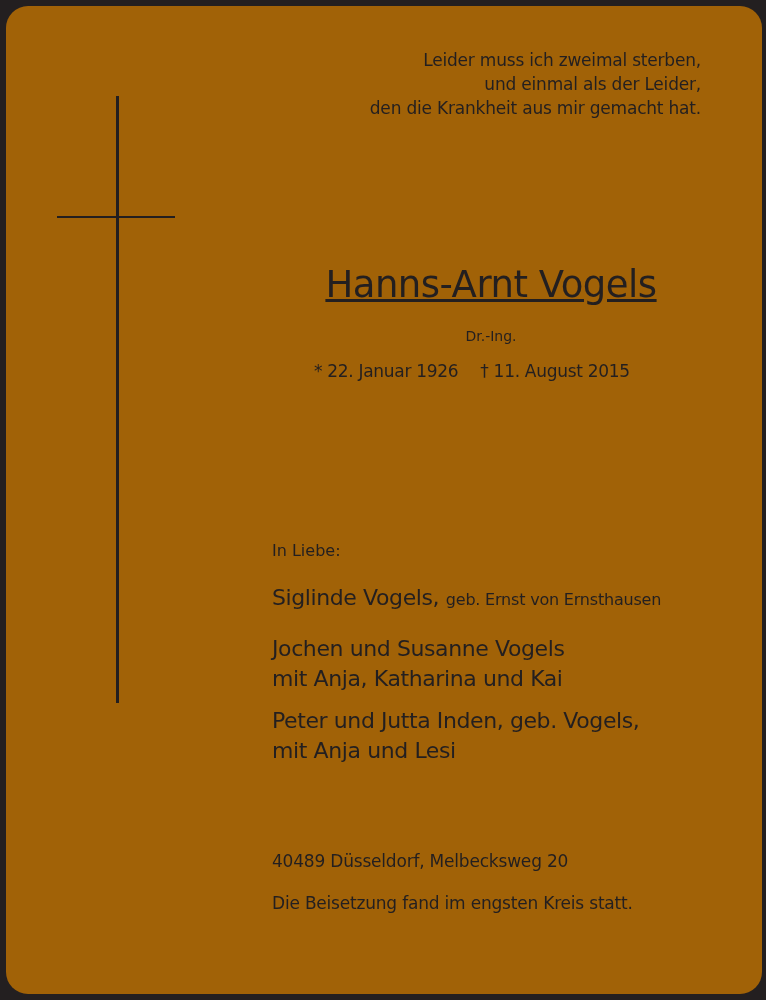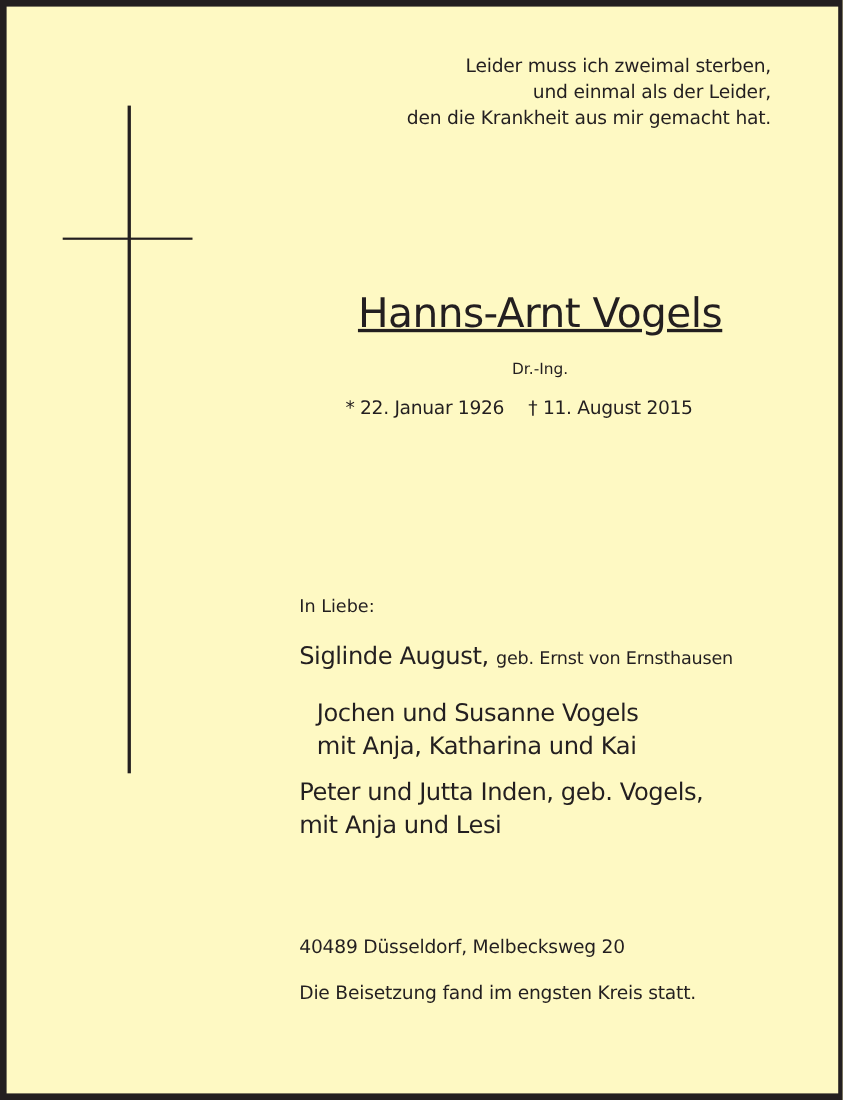--- a/index.html
+++ b/index.html
@@ -3,21 +3,22 @@
   <meta charset="utf-8">
   <style>
     html, body { margin: 0; padding: 0; }
     body {
       width: 766px; height: 1000px; background: #231f20;
       position: relative; overflow: hidden;
       font-family: "DejaVu Sans", sans-serif; color: #231f20;
     }
     .page {
       position: absolute; left: 6px; top: 6px; right: 4px; bottom: 6px;
-      background: #fef9c3;
+      background: #a16207;
+      border-radius: 22px;
     }
     .cross-v { position: absolute; left: 110px; top: 90px; width: 3px; height: 607px; background: #231f20; }
     .cross-h { position: absolute; left: 51px; top: 210px; width: 118px; height: 2px; background: #231f20; }
     .poem {
       position: absolute; right: 61px; top: 42px; text-align: right;
       font-size: 17px; line-height: 24px; letter-spacing: -0.2px;
     }
     .name {
       position: absolute; left: 300px; width: 370px; top: 255px; text-align: center;
       font-size: 37px; line-height: 48px; letter-spacing: -0.5px; text-decoration: underline;
@@ -54,25 +55,25 @@
 
   <div class="name">Hanns-Arnt Vogels</div>
   <div class="title">Dr.-Ing.</div>
   <div class="dates">
     <span>* 22. Januar 1926</span><span class="gap"></span><span>† 11. August 2015</span>
   </div>
 
   <div class="inliebe">In Liebe:</div>
 
   <div class="fam" style="top:577px;">
-    <span>Siglinde August,</span>
+    <span>Siglinde Vogels,</span>
     <span class="small">geb. Ernst von Ernsthausen</span>
   </div>
 
-  <div class="fam" style="top:628px;margin-left:16px;">
+  <div class="fam" style="top:628px;">
     <div>Jochen und Susanne Vogels</div>
     <div>mit Anja, Katharina und Kai</div>
   </div>
 
   <div class="fam" style="top:700px;">
     <div>Peter und Jutta Inden, geb. Vogels,</div>
     <div>mit Anja und Lesi</div>
   </div>
 
   <div class="addr" style="top:843px;">40489 Düsseldorf, Melbecksweg 20</div>

